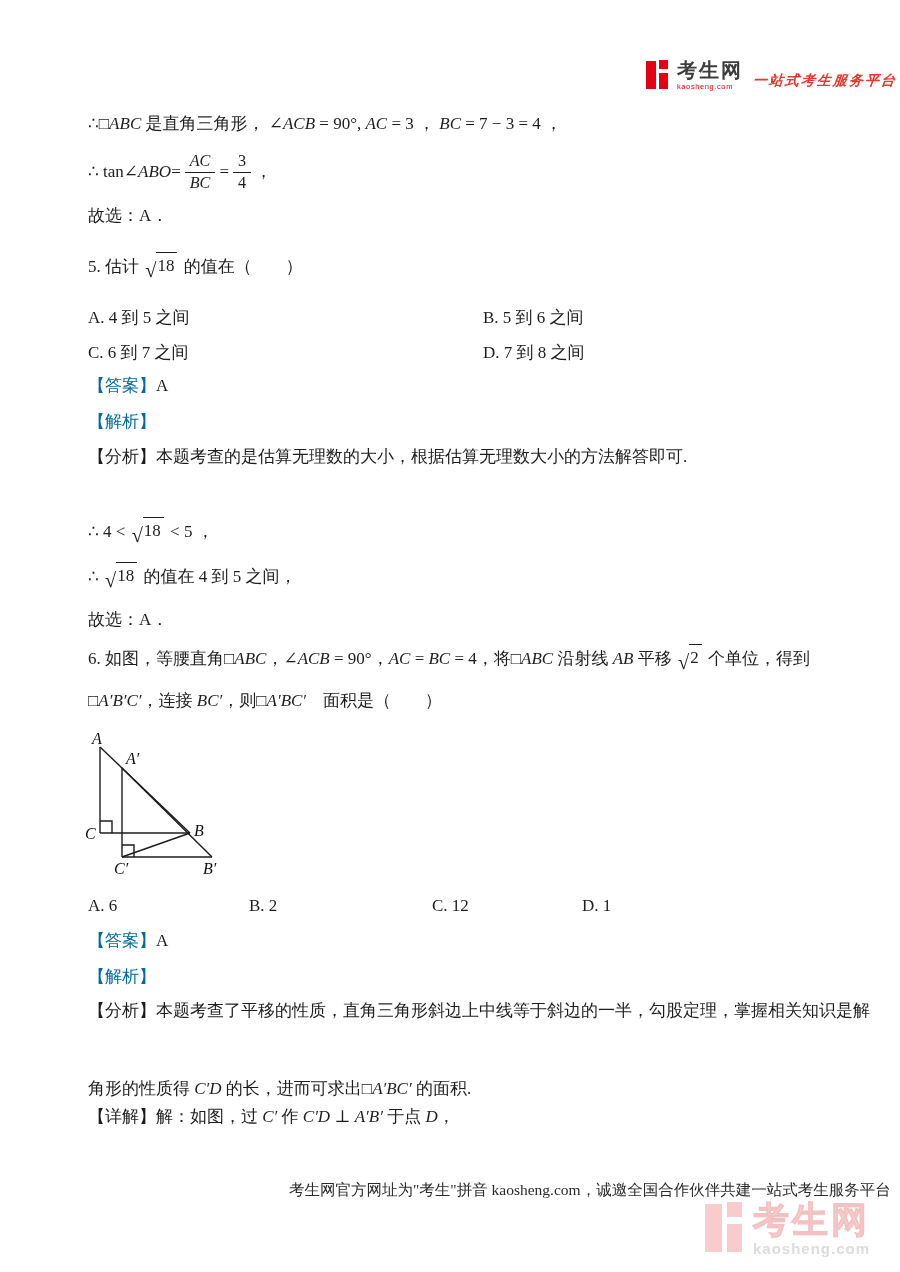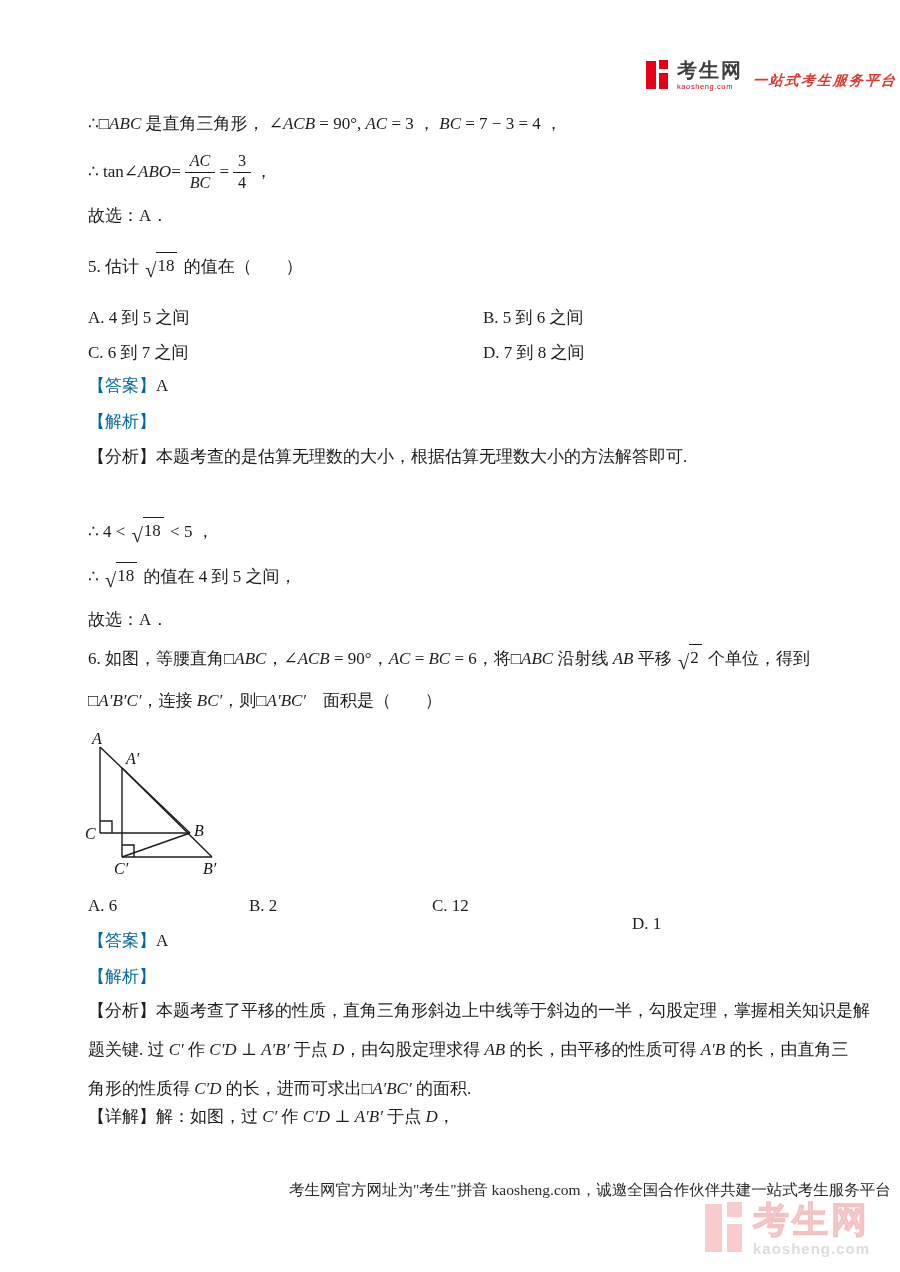--- a/index.html
+++ b/index.html
@@ -106,21 +106,21 @@
   <div class="line" style="top:517px;"><span>∴ 4 &lt; </span><span class="sqrt">
         <span class="rsign">√</span>
         <span class="rad">18</span>
       </span><span> &lt; 5 ，</span></div>
   <div class="line" style="top:562px;"><span>∴ </span><span class="sqrt">
         <span class="rsign">√</span>
         <span class="rad">18</span>
       </span><span> 的值在 4 到 5 之间，</span></div>
   <div class="line" style="top:608px;"><span>故选：A．</span></div>
 
-  <div class="line" style="top:644px;"><span>6. 如图，等腰直角</span><span>□</span><span class="mi">ABC</span><span>，</span><span>∠</span><span class="mi">ACB</span><span> = 90°，</span><span class="mi">AC</span><span> = </span><span class="mi">BC</span><span> = 6，将</span><span>□</span><span class="mi">ABC</span><span> 沿射线 </span><span class="mi">AB</span><span> 平移 </span><span class="sqrt">
+  <div class="line" style="top:644px;"><span>6. 如图，等腰直角</span><span>□</span><span class="mi">ABC</span><span>，</span><span>∠</span><span class="mi">ACB</span><span> = 90°，</span><span class="mi">AC</span><span> = </span><span class="mi">BC</span><span> = 4，将</span><span>□</span><span class="mi">ABC</span><span> 沿射线 </span><span class="mi">AB</span><span> 平移 </span><span class="sqrt">
         <span class="rsign">√</span>
         <span class="rad">2</span>
       </span><span> 个单位，得到</span></div>
   <div class="line" style="top:689px;"><span>□</span><span class="mi">A′B′C′</span><span>，连接 </span><span class="mi">BC′</span><span>，则</span><span>□</span><span class="mi">A′BC′</span><span>　面积是（　　）</span></div>
 
   <div id="figure">
     <svg width="150" height="150" viewBox="0 0 150 150">
       <g stroke="#1c1c1c" stroke-width="1.4" fill="none">
         <line x1="16" y1="14" x2="16" y2="100"></line>
         <line x1="16" y1="100" x2="106" y2="100"></line>
@@ -137,30 +137,29 @@
       <text x="1" y="106">C</text>
       <text x="110" y="103">B</text>
       <text x="30" y="141">C′</text>
       <text x="119" y="141">B′</text>
     </svg>
   </div>
 
   <div class="line" style="top:894px;">A. 6</div>
   <div class="line" style="top:894px;left:249px;">B. 2</div>
   <div class="line" style="top:894px;left:432px;">C. 12</div>
-  <div class="line" style="top:894px;left:632px;margin-top:18px;">D. 1</div>
+  <div class="line" style="top:894px;left:582px;">D. 1</div>
 
   <div class="line" style="top:929px;">
     <span class="blue">【答案】</span><span>A</span>
   </div>
   <div class="line" style="top:965px;">
     <span class="blue">【解析】</span>
   </div>
   <div class="line" style="top:999px;"><span>【分析】本题考查了平移的性质，直角三角形斜边上中线等于斜边的一半，勾股定理，掌握相关知识是解</span></div>
-  <div class="line" style="top:1038px;"><span>题关键. 过 </span><span class="mi">C′</span><span> 作 </span><span class="mi">C′D</span><span> ⊥ </span><span class="mi">A′B′</span><span> 于点 </span><span class="mi">D</span><span>，由勾股定理求得 </span><span class="mi">AB</span><span> 的长，由平移的性质可得 </span><span class="mi">A′B</span><span> 的长，由直角三</span></div>
   <div class="line" style="top:1077px;"><span>角形的性质得 </span><span class="mi">C′D</span><span> 的长，进而可求出</span><span>□</span><span class="mi">A′BC′</span><span> 的面积.</span></div>
   <div class="line" style="top:1105px;"><span>【详解】解：如图，过 </span><span class="mi">C′</span><span> 作 </span><span class="mi">C′D</span><span> ⊥ </span><span class="mi">A′B′</span><span> 于点 </span><span class="mi">D</span><span>，</span></div>
 
   <div id="footer">考生网官方网址为"考生"拼音 kaosheng.com，诚邀全国合作伙伴共建一站式考生服务平台</div>
 
   <div id="wm">
     <div class="wicon">
       <div class="wb1"></div>
       <div class="wb2"></div>
       <div class="wb3"></div>

